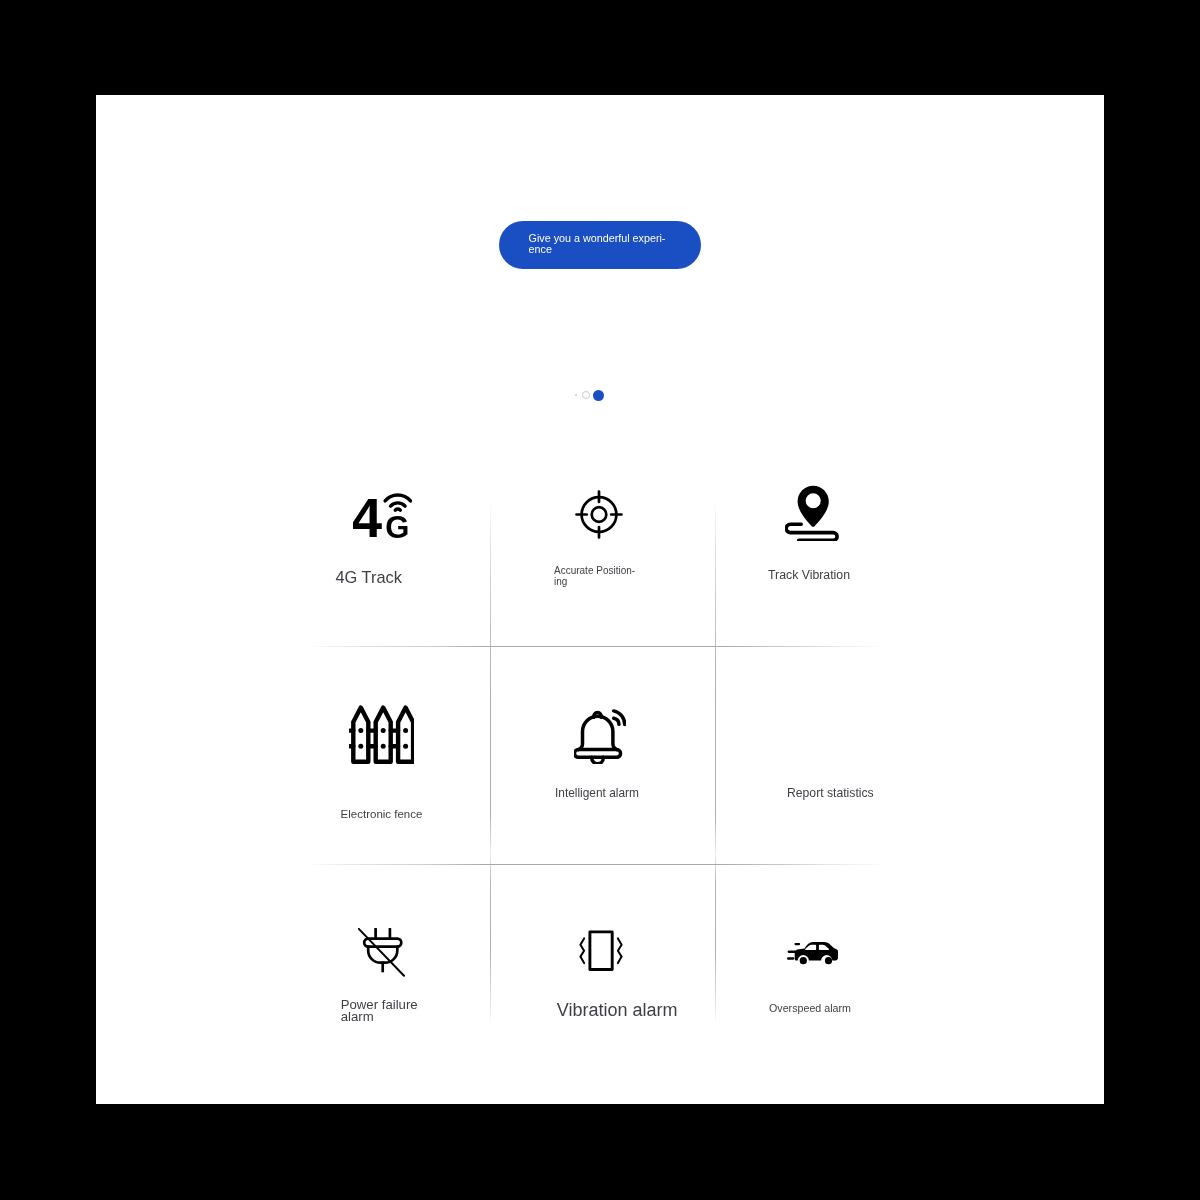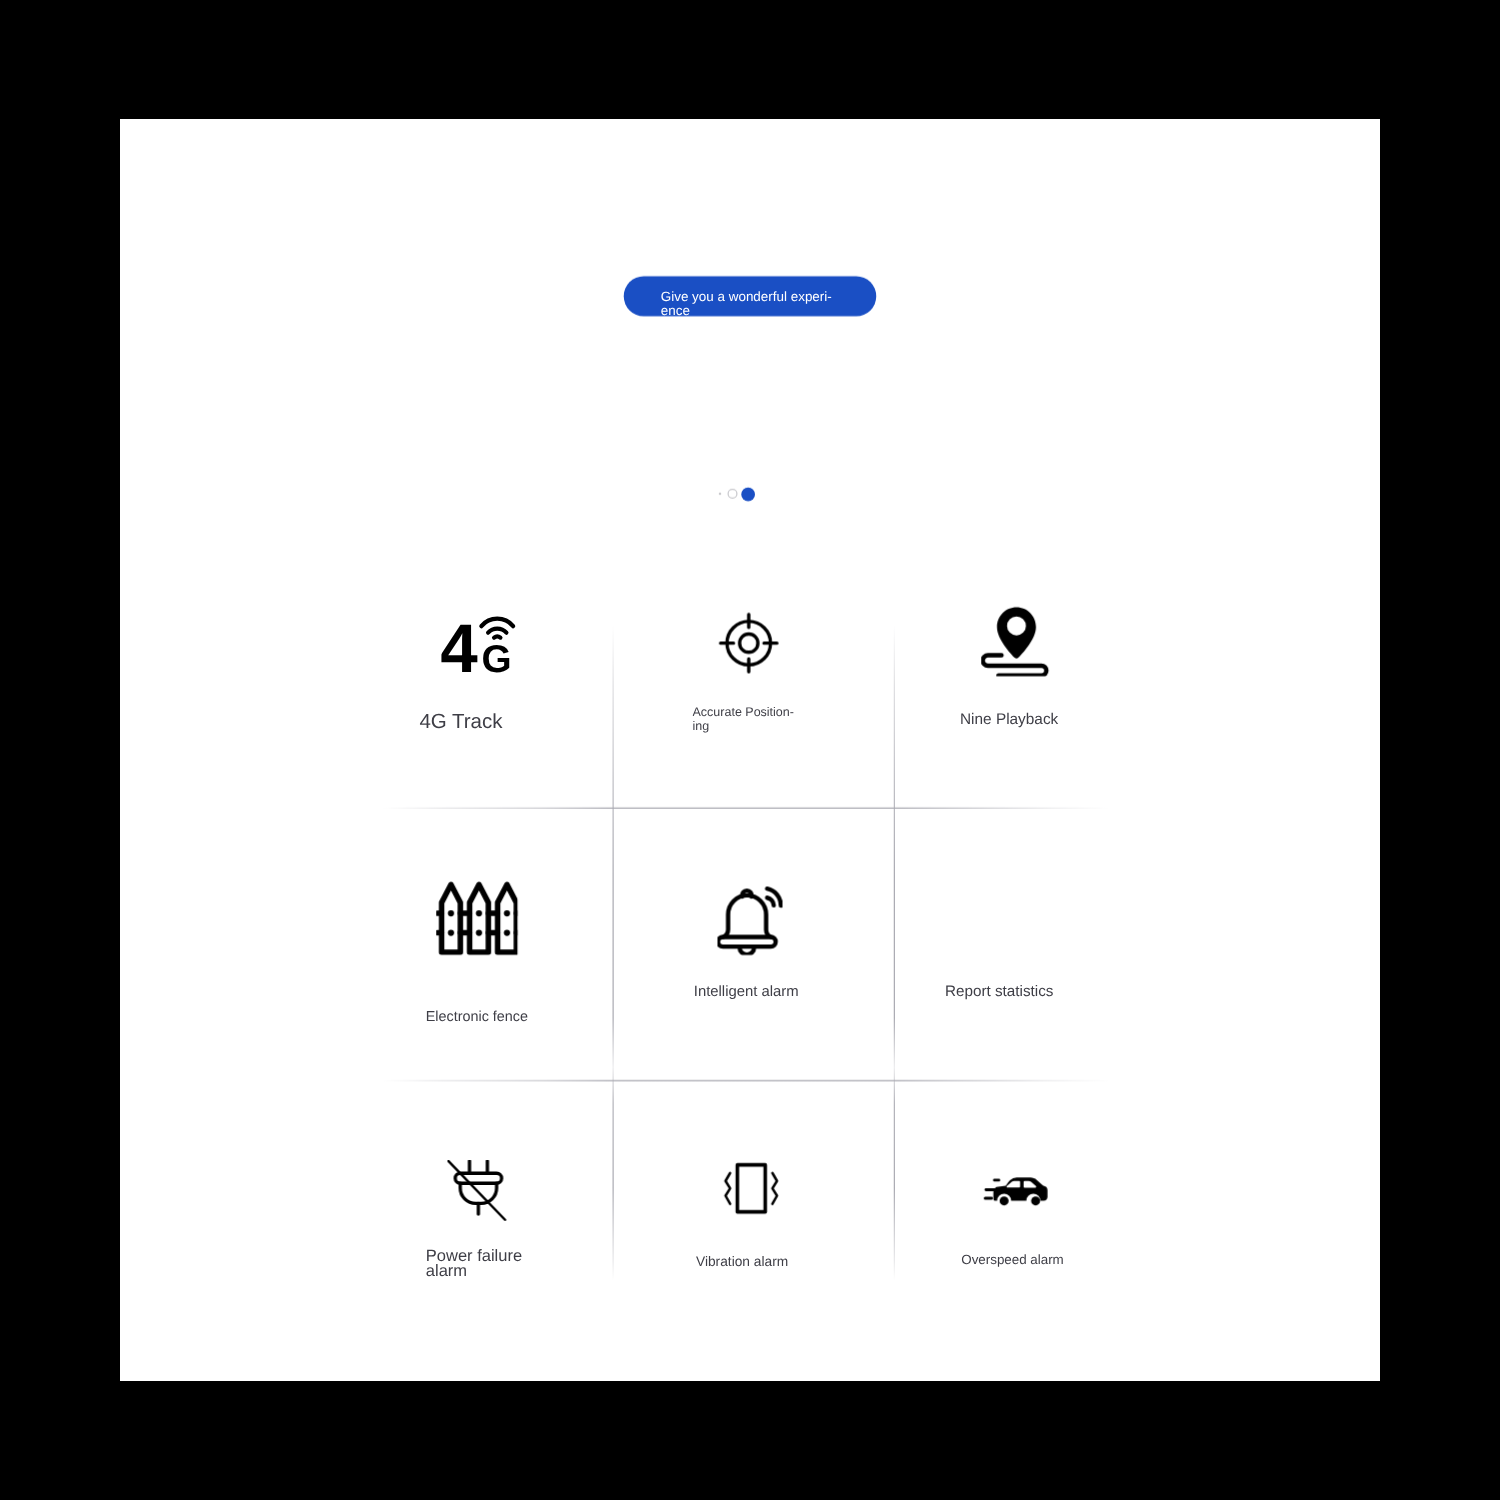--- a/index.html
+++ b/index.html
@@ -4,21 +4,21 @@
 <style>
   html,body{margin:0;padding:0;}
   body{width:1200px;height:1200px;background:#000000;
        font-family:"Liberation Sans",sans-serif;overflow:hidden;
        -webkit-font-smoothing:antialiased;}
 
   .page{position:absolute;left:96px;top:95px;width:1008px;height:1009px;
         background:#ffffff;overflow:hidden;transform:translateZ(0);}
 
   
-  .badge{position:absolute;left:403px;top:126px;width:202px;height:32px;
+  .badge{position:absolute;left:403px;top:126px;width:202px;height:48px;
          background:#1a4fc4;border-radius:24px;box-sizing:border-box;}
   .badge-text{position:absolute;left:29.6px;top:11.5px;width:150px;
               font-size:10.76px;line-height:11.6px;color:#ffffff;transform:translateZ(0);}
 
   
   .title{position:absolute;left:236px;top:206px;width:522px;
          font-size:27.9px;line-height:31.5px;color:#1c1c1e;transform:translateZ(0);}
 
   
   .dots{position:absolute;left:479px;top:294px;width:32px;height:13px;}
@@ -98,21 +98,21 @@
       <span class="lbl" style="left:244px;top:123px;font-size:10px;line-height:11.2px;">Accurate Position-
 ing</span>
 
     <div class="cell" style="left:405px;top:0px;width:175px;height:204px;"></div>
       <span class="ic" style="left:475px;top:41px;width:55px;height:58px;">
         <svg width="55" height="58" viewBox="0 0 55 58">
           <path fill="#000" d="M28.2 2.8c-8.6 0-15.6 7-15.6 15.7 0 9.7 11 21.5 14.2 24.7.8.7 2 .7 2.8 0 3.2-3.2 14.2-15 14.2-24.7C43.8 9.8 36.8 2.8 28.2 2.8zm0 22.5a7.5 7.5 0 1 1 0-15.1 7.5 7.5 0 0 1 0 15.1z"></path>
           <path d="M16.2 41.2H5.4a4.2 4.2 0 0 0 0 8.4H48.2a3.9 3.9 0 0 1 0 7.8H13.8" fill="none" stroke="#000" stroke-width="3.6" stroke-linecap="round"></path>
         </svg>
       </span>
-      <span class="lbl" style="left:458px;top:127px;font-size:12.3px;line-height:13px;">Nine Playback</span>
+      <span class="lbl" style="left:458px;top:127px;font-size:12.3px;line-height:13px;">Track Vibration</span>
 
     <div class="cell" style="left:0px;top:204px;width:180px;height:201px;"></div>
       <span class="ic" style="left:39px;top:263px;width:65px;height:59px;">
         <svg width="65" height="59" viewBox="0 0 65 59">
           <g fill="none" stroke="#000" stroke-width="4.4" stroke-linejoin="round" stroke-linecap="round">
             <path d="M4.3 56.8V17.1L11.8 2.6 19.3 17.1v39.7z"></path>
             <path d="M26.7 56.8V17.1L34.2 2.6l7.5 14.5v39.7z"></path>
             <path d="M49.1 56.8V17.1L56.6 2.6l7.5 14.5v39.7z"></path>
             <path d="M1 25.6h3.3 M19.3 25.6h7.4 M41.7 25.6h7.4 M64.1 25.6H65"></path>
             <path d="M1 41.2h3.3 M19.3 41.2h7.4 M41.7 41.2h7.4 M64.1 41.2H65"></path>
@@ -138,21 +138,21 @@
             <path d="M17.7 51.3v.6a5.8 5.8 0 0 0 11.6 0v-.6"></path>
             <path d="M27.2 11.2a3.8 3.8 0 1 0-7.4 0"></path>
             <path d="M39.7 4.9a13.8 13.8 0 0 1 11 13.5"></path>
             <path d="M39.7 12.2a6.5 6.5 0 0 1 5.3 6.1"></path>
           </g>
         </svg>
       </span>
       <span class="lbl" style="left:245px;top:345px;font-size:11.9px;line-height:12px;">Intelligent alarm</span>
 
     <div class="cell" style="left:405px;top:204px;width:175px;height:201px;"></div>
-      <span class="lbl" style="left:446px;top:345px;font-size:12.2px;line-height:12px;">Report statistics</span>
+      <span class="lbl" style="left:477px;top:345px;font-size:12.2px;line-height:12px;">Report statistics</span>
 
     <div class="cell" style="left:0px;top:405px;width:180px;height:196px;"></div>
       <span class="ic" style="left:48px;top:486px;width:49px;height:49px;">
         <svg width="49" height="49" viewBox="0 0 49 49">
           <g fill="none" stroke="#000" stroke-width="2.7" stroke-linejoin="round" stroke-linecap="round">
             <path d="M17.6 10.6V0.9 M31.9 10.6V0.9"></path>
             <rect x="6.2" y="10.6" width="37.1" height="8" rx="4"></rect>
             <path d="M10.2 18.6v3.8c0 6.8 5.5 12.3 12.3 12.3h4.5c6.8 0 12.3-5.5 12.3-12.3v-3.8"></path>
             <path d="M24.7 34.7v8.5"></path>
             <path d="M0.8 0.9 46 47.8" stroke-width="2"></path>
@@ -165,21 +165,21 @@
     <div class="cell" style="left:180px;top:405px;width:225px;height:196px;"></div>
       <span class="ic" style="left:269px;top:487px;width:44px;height:43px;">
         <svg width="44" height="43" viewBox="0 0 44 43">
           <g fill="none" stroke="#000" stroke-linejoin="round" stroke-linecap="round">
             <rect x="10.9" y="2.9" width="22.3" height="37.6" stroke-width="2.9"></rect>
             <path d="M5.1 9.4 1.4 15.8l3.7 5.9-3.7 5.9 3.7 6.5" stroke-width="2.0"></path>
             <path d="M38.9 9.4l3.7 6.4-3.7 5.9 3.7 5.9-3.7 6.5" stroke-width="2.0"></path>
           </g>
         </svg>
       </span>
-      <span class="lbl" style="left:246.8px;top:562px;font-size:11px;line-height:12px;">Vibration alarm</span>
+      <span class="lbl" style="left:246.8px;top:562px;font-size:18px;line-height:12px;">Vibration alarm</span>
 
     <div class="cell" style="left:405px;top:405px;width:175px;height:196px;"></div>
       <span class="ic" style="left:477px;top:499px;width:51px;height:26px;">
         <svg width="51" height="26" viewBox="0 0 51 26">
           <g fill="#000">
             <path d="M17.6 7.5c.8-1.2 2.2-3.3 3.4-4.4A7.9 7.9 0 0 1 26.4 1h10.9c1.9 0 3.7.7 5.1 1.9l4.5 4c.5.5 1.2.8 1.9 1 1.4.4 2.4 1.7 2.4 3.2v5.3c0 1.8-1.4 3.2-3.2 3.2h-2.7a5.6 5.6 0 1 0-11.2 0H21.9a5.6 5.6 0 1 0-11.2 0H9.2a1.5 1.5 0 0 1-1.5-1.5v-5.2c0-1.8.9-3.4 2.4-4.4zM24.4 3.7c-.8 0-1.6.3-2.2.8l-3.7 3.2a.8.8 0 0 0 .5 1.4h9.3a.8.8 0 0 0 .8-.8V4.5a.8.8 0 0 0-.8-.8zm8.3 0a.8.8 0 0 0-.8.8v3.8a.8.8 0 0 0 .8.8h8.5a.8.8 0 0 0 .5-1.4l-3.7-3.2c-.6-.5-1.4-.8-2.2-.8z"></path>
             <circle cx="16.3" cy="19.7" r="3.6"></circle>
             <circle cx="41.5" cy="19.7" r="3.6"></circle>
             <rect x="7.4" y="2" width="5.8" height="2.2" rx="1.1"></rect>
             <rect x="0.6" y="9.6" width="9" height="2.3" rx="1.15"></rect>

